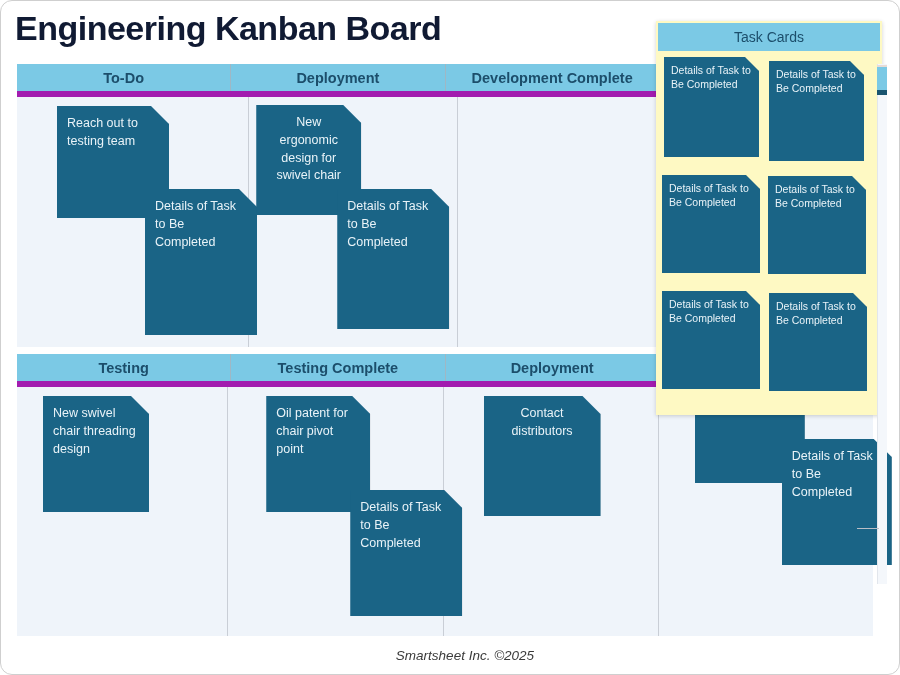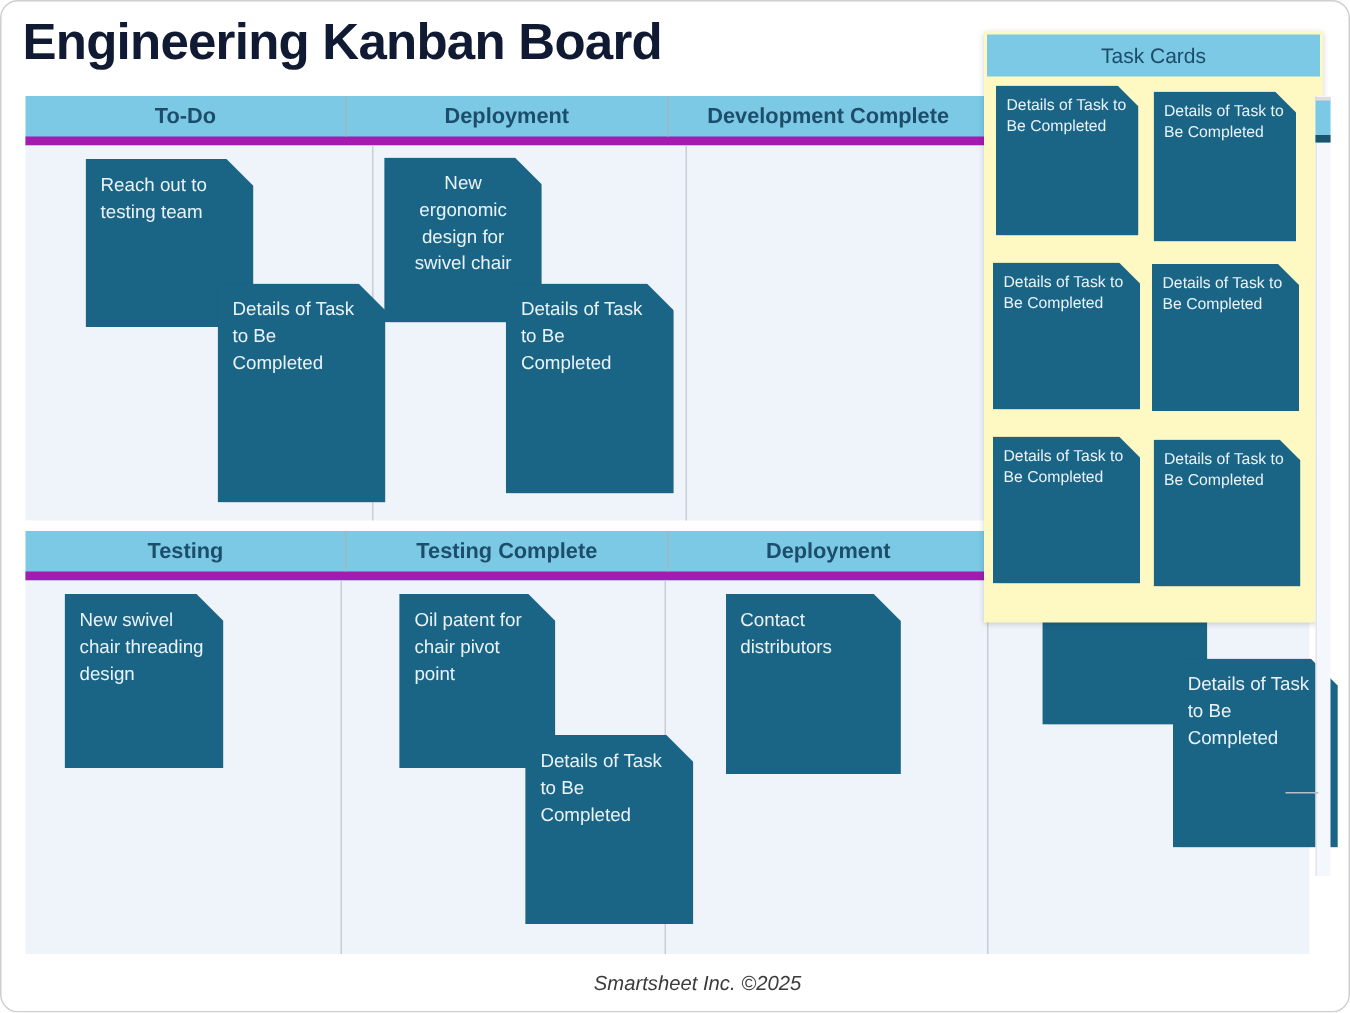--- a/index.html
+++ b/index.html
@@ -239,21 +239,21 @@
       </div>
       <div class="lanes">
         <div class="lane">
             <div class="card" style="left: 2px; top: 9px; width: 106px; height: 116px;">New swivel chair threading design</div>
           </div>
         <div class="lane">
             <div class="card" style="left: 10px; top: 9px; width: 104px; height: 116px;">Oil patent for chair pivot point</div>
             <div class="card" style="left: 94px; top: 103px; width: 112px; height: 126px;">Details of Task to Be Completed</div>
           </div>
         <div class="lane">
-            <div class="card" style="left: 12px; top: 9px; width: 117px; height: 120px;">Contact distributors</div>
+            <div class="card" style="left: 12px; top: 9px; width: 117px; height: 120px; text-align: center;">Contact distributors</div>
           </div>
         <div class="lane">
             <div class="card clipped-top" style="left: 8px; top: -30px; width: 110px; height: 126px;">to Be Completed</div>
             <div class="card" style="left: 95px; top: 52px; width: 110px; height: 126px;">Details of Task to Be Completed</div>
           </div>
       </div>
     </div>
 
   </div>
 

